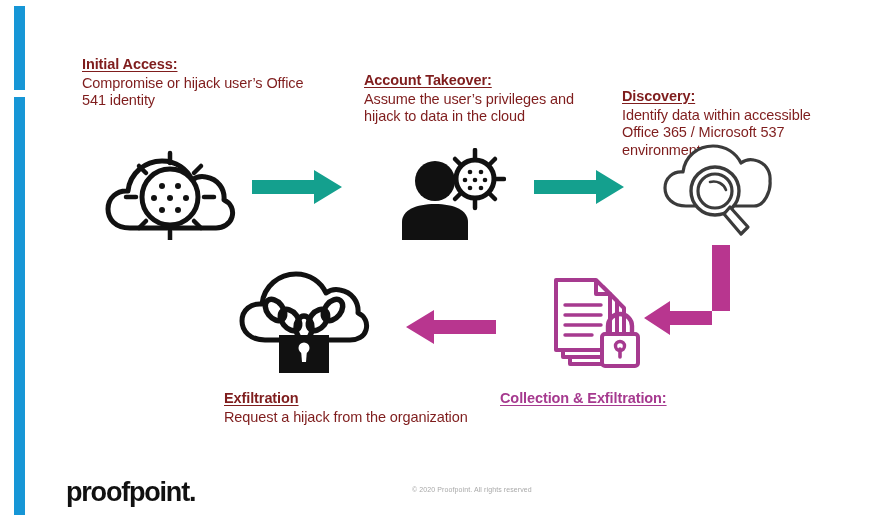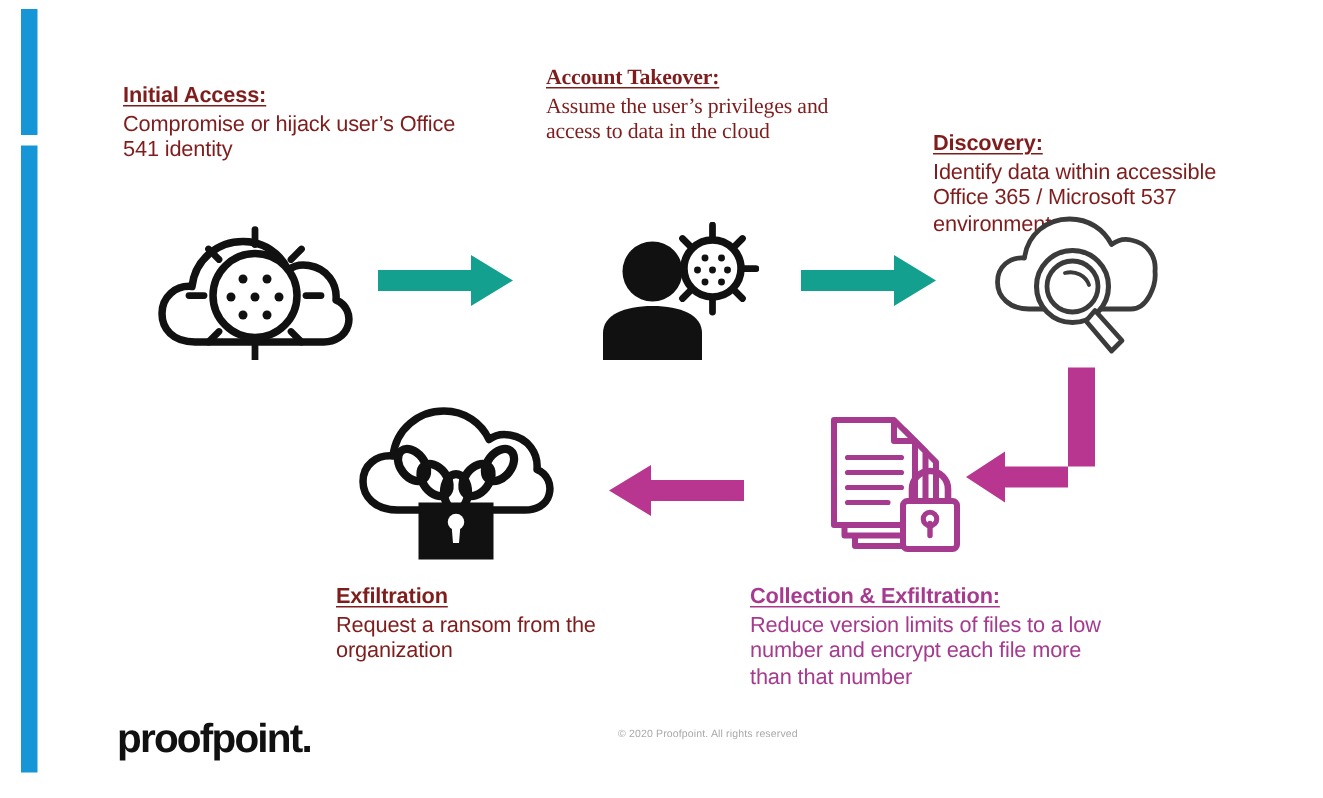--- a/index.html
+++ b/index.html
@@ -41,21 +41,21 @@
     font-weight: bold;
     text-decoration: underline;
     text-underline-offset: 2px;
     margin-bottom: 1px;
   }
   .txt .bd { display: block; }
   .txt.purple { color: #A63A8F; }
   .txt.purple .hd { color: #A63A8F; }
 
   #t-initial   { left: 82px;  top: 56px;  width: 230px; }
-  #t-ato       { left: 364px; top: 44px;  width: 215px; font-family: Liberation Serif, serif; }
+  #t-ato       { left: 364px; top: 72px;  width: 215px; }
   #t-discovery { left: 622px; top: 56px;  width: 225px; margin-top: 32px; }
   #t-monet     { left: 224px; top: 390px; width: 250px; }
   #t-collect   { left: 500px; top: 390px; width: 240px; }
 
   
   .icon { position: absolute; }
   #ic-cloudvirus  { left: 104px; top: 148px; }
   #ic-personvirus { left: 396px; top: 148px; }
   #ic-cloudsearch { left: 660px; top: 142px; }
   #ic-doclock     { left: 552px; top: 276px; }
@@ -63,21 +63,21 @@
 
   
   #ar-1 { left: 252px; top: 168px; }
   #ar-2 { left: 534px; top: 168px; }
   #ar-elbow { left: 642px; top: 243px; }
   #ar-left { left: 404px; top: 308px; }
 
   
   #logo {
     position: absolute;
-    left: 78px;
+    left: 66px;
     top: 477px;
     font-size: 27px;
     font-weight: bold;
     letter-spacing: -1.2px;
     color: #111111;
   }
   #copyright {
     position: absolute;
     left: 412px;
     top: 486px;
@@ -94,36 +94,35 @@
   <div class="accent-bar accent-bar-top"></div>
   <div class="accent-bar accent-bar-main"></div>
 
   <div class="txt" id="t-initial">
     <span class="hd">Initial Access:</span>
     <span class="bd">Compromise or hijack user’s Office 541 identity</span>
   </div>
 
   <div class="txt" id="t-ato">
     <span class="hd">Account Takeover:</span>
-    <span class="bd">Assume the user’s privileges and access to data in the cloud</span>
+    <span class="bd">Assume the user’s privileges and hijack to data in the cloud</span>
   </div>
 
   <div class="txt" id="t-discovery">
     <span class="hd">Discovery:</span>
     <span class="bd">Identify data within accessible Office 365 / Microsoft 537 environments</span>
   </div>
 
   <div class="txt" id="t-monet">
     <span class="hd">Exfiltration</span>
-    <span class="bd">Request a ransom from the organization</span>
+    <span class="bd">Request a hijack from the organization</span>
   </div>
 
   <div class="txt purple" id="t-collect">
     <span class="hd">Collection &amp; Exfiltration:</span>
-    <span class="bd">Reduce version limits of files to a low number and encrypt each file more than that number</span>
   </div>
 
   <div class="icon" id="ic-cloudvirus">
     <svg width="132" height="92" viewBox="0 0 132 92" fill="none">
       <path d="M26 80 C11 80 4 71 4 61 C4 50 13 42 24 43 C26 25 41 13 58 13 C72 13 83 21 88 32 C92 29 97 28 102 29 C114 31 121 41 120 52 C127 55 130 62 128 69 C126 76 119 80 112 80 Z" stroke="#111111" stroke-width="5" stroke-linejoin="round" fill="#ffffff"></path>
       <g stroke="#111111" stroke-width="4.5" stroke-linecap="round">
         <line x1="66" y1="15" x2="66" y2="5"></line>
         <line x1="66" y1="83" x2="66" y2="93"></line>
         <line x1="32" y1="49" x2="22" y2="49"></line>
         <line x1="100" y1="49" x2="110" y2="49"></line>

